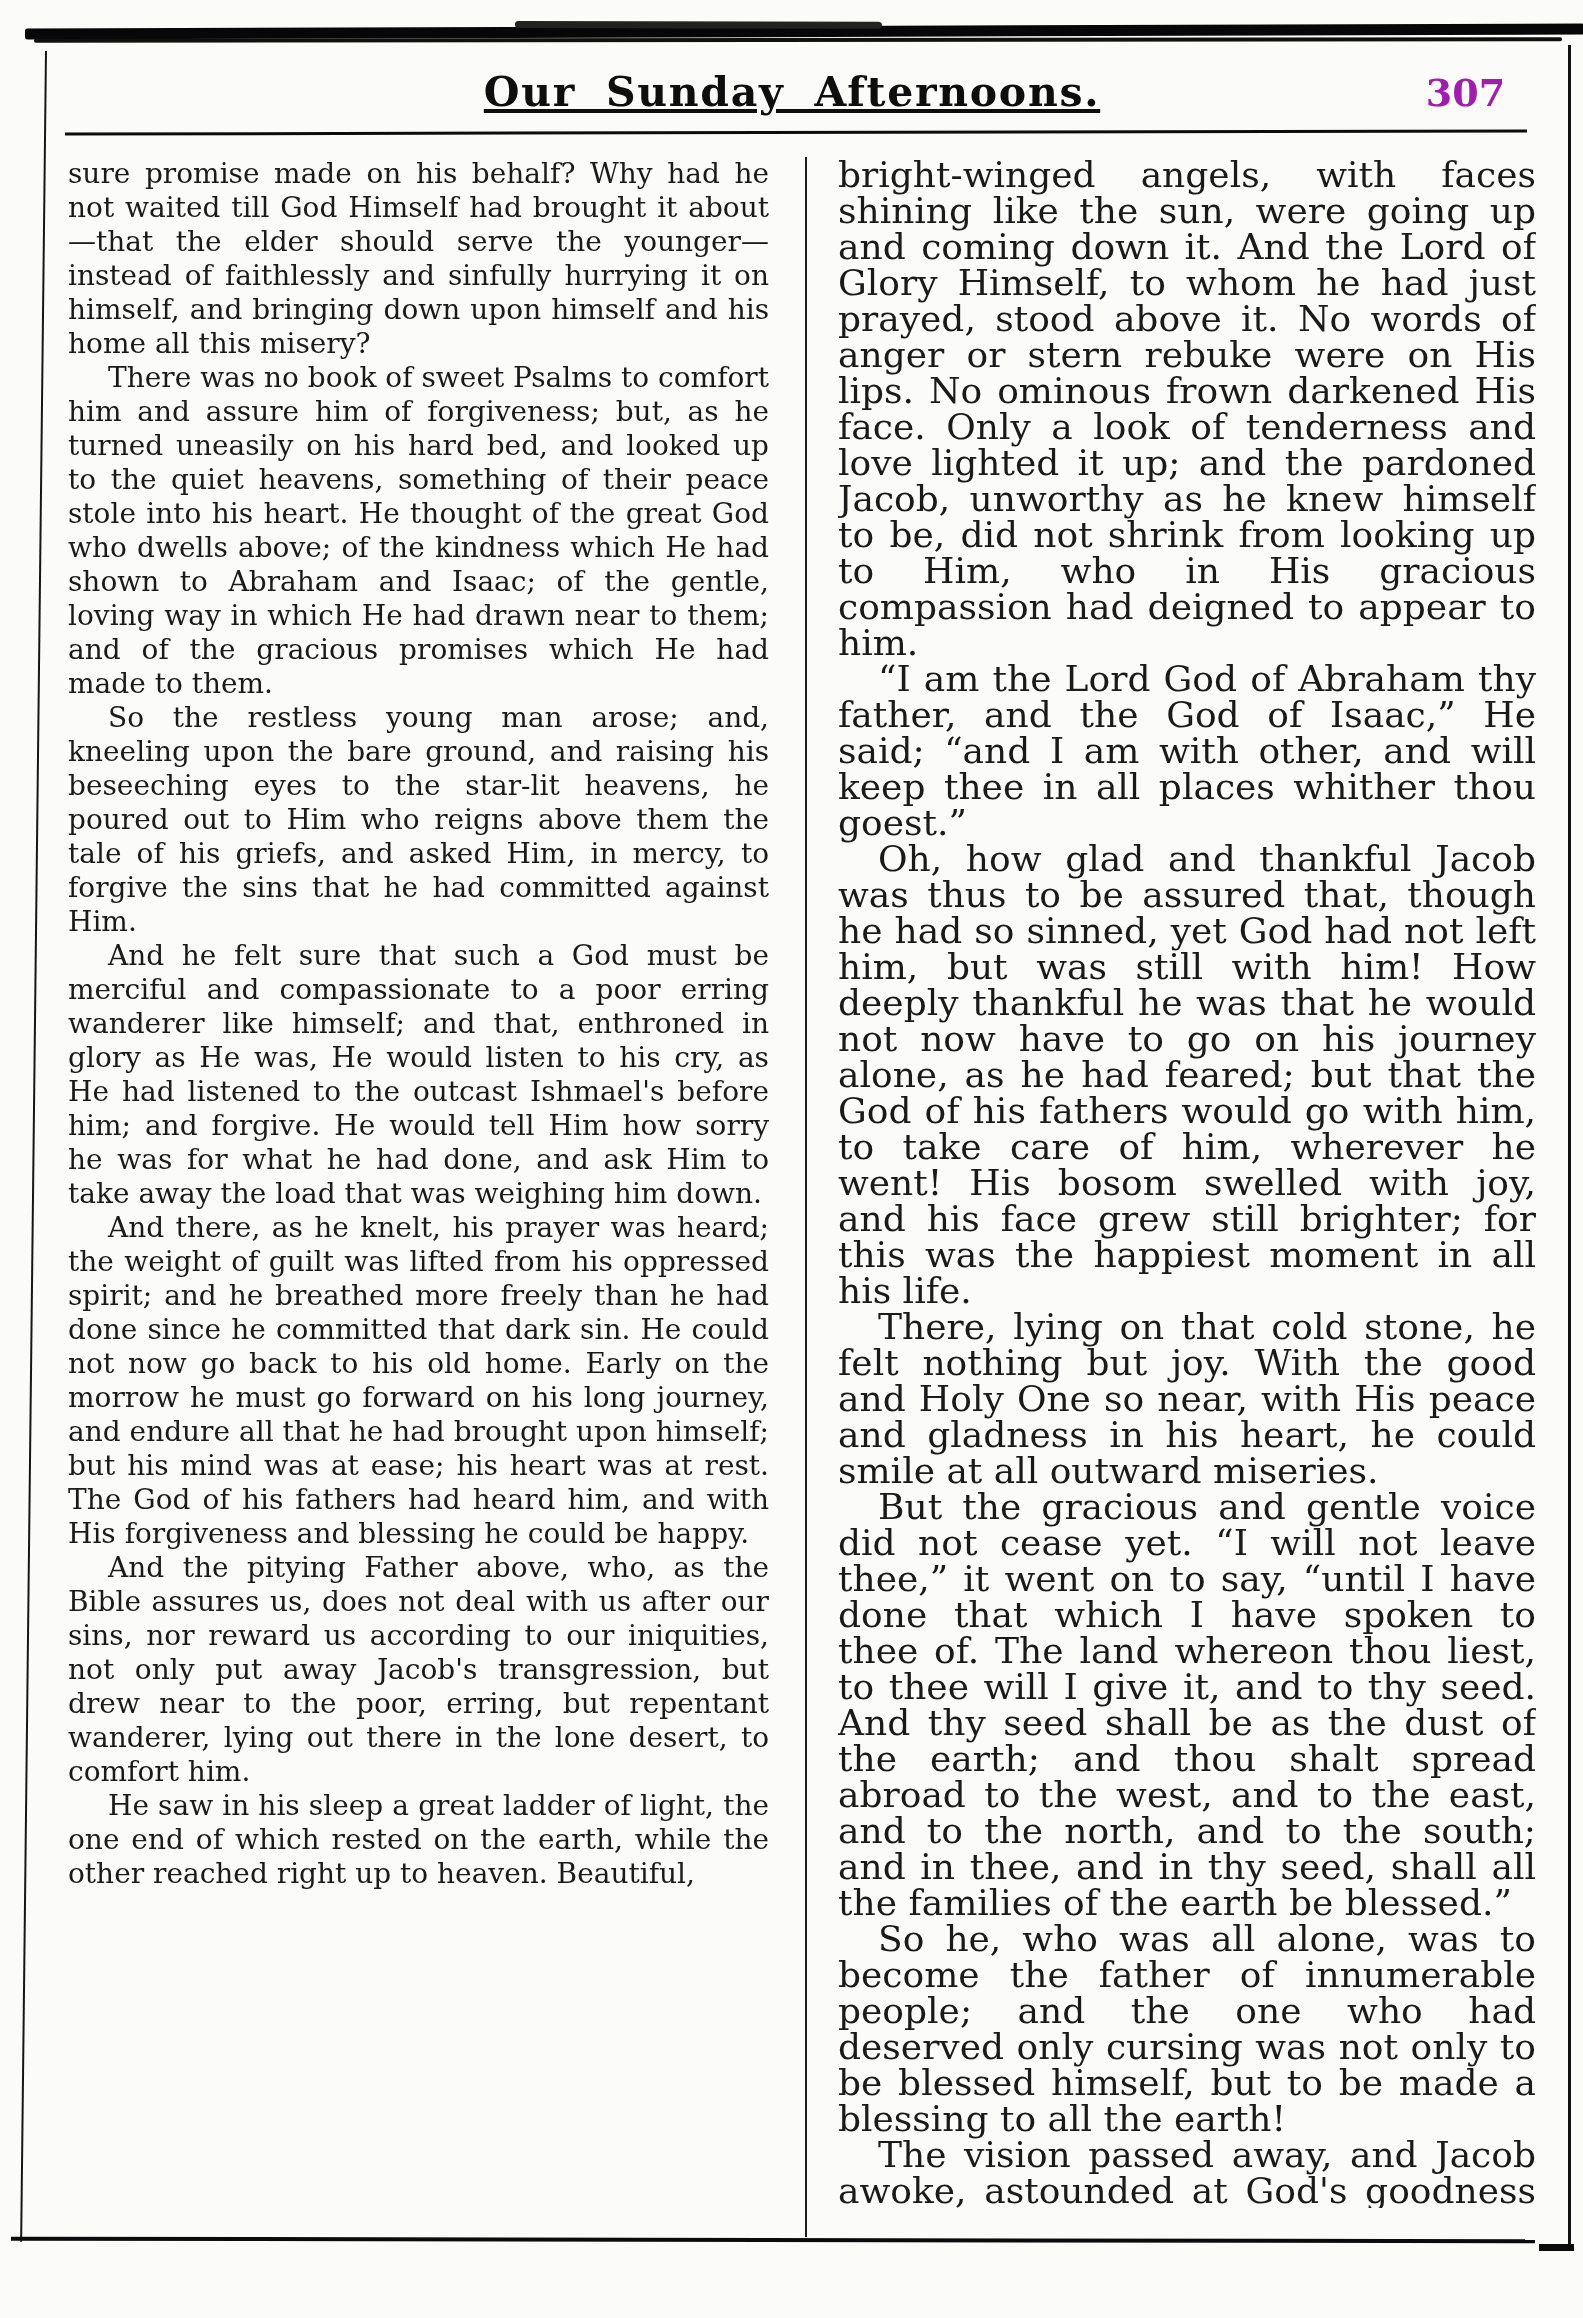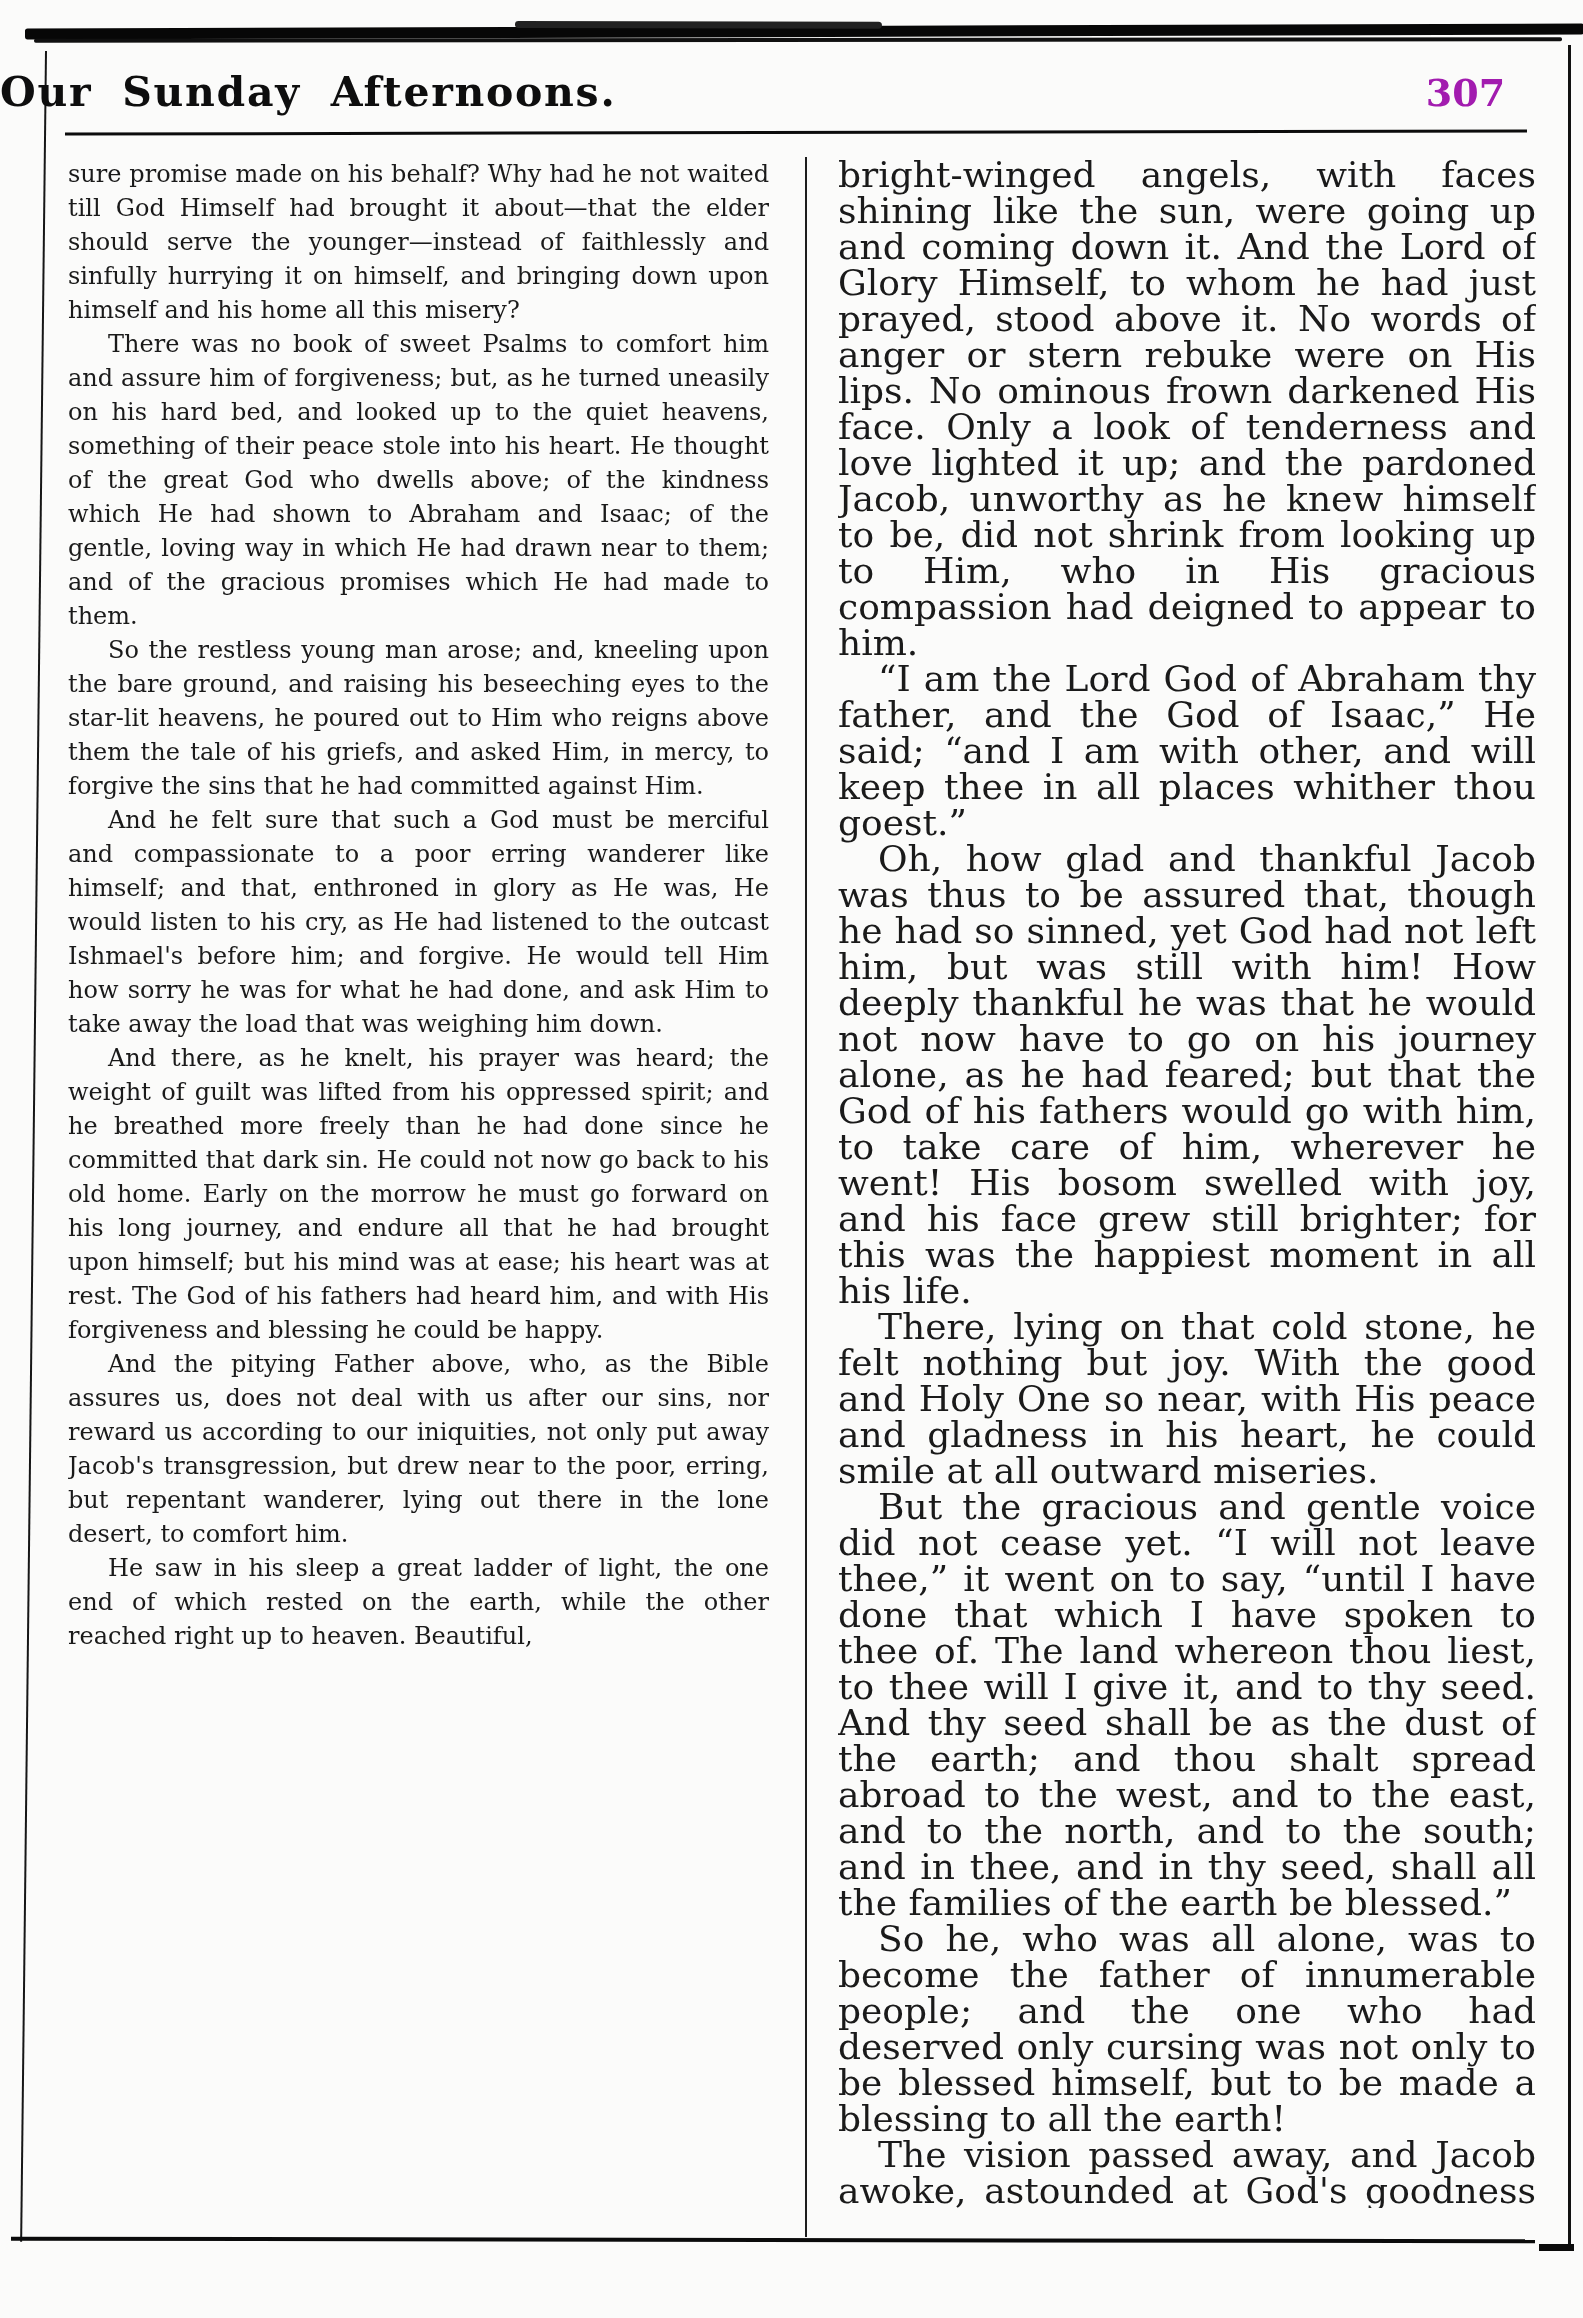--- a/index.html
+++ b/index.html
@@ -66,26 +66,27 @@
     width: 2.6px;
     height: 2204px;
     background: #111;
   }
   
   .page-title {
     position: absolute;
     left: 0;
     top: 68px;
     width: 1584px;
-    text-align: left;
+    text-align: center;
     font-size: 41px;
     font-weight: 700;
     letter-spacing: 1.7px;
     word-spacing: 14px;
     color: #0e0e0e;
+    text-decoration: underline;
   }
   .page-number {
     position: absolute;
     left: 1413px;
     top: 70px;
     width: 105px;
     text-align: center;
     font-size: 38px;
     font-weight: 700;
     color: #a21caf;
@@ -112,21 +113,21 @@
   .col {
     position: absolute;
     top: 157px;
     height: 2051px;
     overflow: hidden;
     text-align: justify;
   }
   .col-left {
     left: 68px;
     width: 701px;
-    font-size: 24px;
+    font-size: 28px;
     line-height: 34px;
   }
   .col-right {
     left: 838px;
     width: 698px;
     font-size: 36px;
     line-height: 36px;
   }
   .col p {
     margin: 0;

